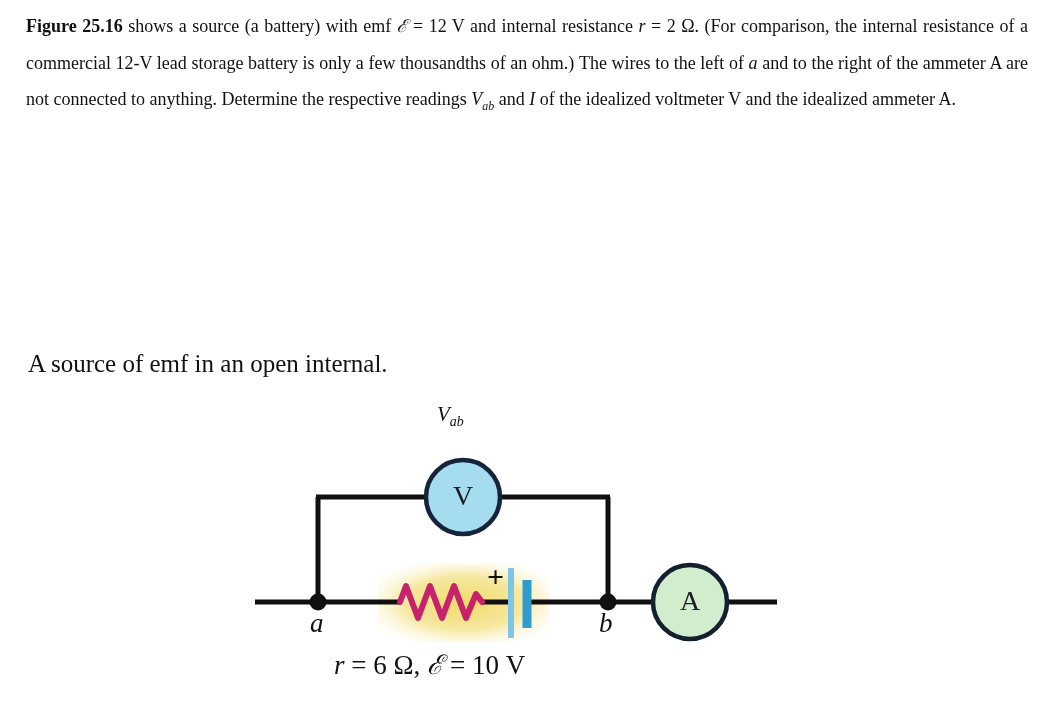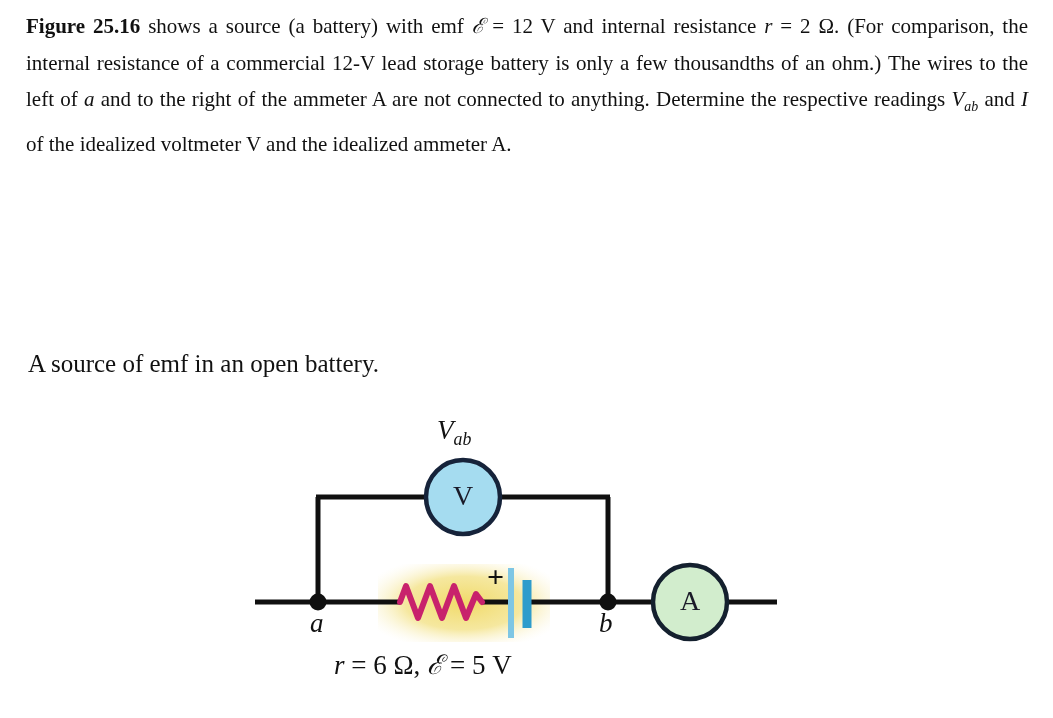--- a/index.html
+++ b/index.html
@@ -15,21 +15,21 @@
     font-family: "Liberation Serif", "DejaVu Serif", serif;
     color: #000000;
   }
 
   
   #problem-text {
     position: absolute;
     left: 26px;
     top: 8px;
     width: 1002px;
-    font-size: 21px;
+    font-size: 18px;
     line-height: 36.5px;
     text-align: justify;
     text-justify: inter-word;
     color: #111111;
   }
   #problem-text .lead {
     font-weight: bold;
   }
   .ital { font-style: italic; }
   .script-e {
@@ -60,22 +60,22 @@
     display: block;
   }
 
   .fig-label {
     position: absolute;
     color: #111111;
     white-space: nowrap;
   }
   #label-vab {
     left: 437px;
-    top: 15px;
-    font-size: 27px;
+    top: 2px;
+    font-size: 21px;
     font-style: italic;
   }
   #label-vab sub {
     font-size: 0.66em;
     font-style: italic;
   }
   #label-a {
     left: 310px;
     top: 208px;
     font-size: 27px;
@@ -102,21 +102,21 @@
   #meter-v-letter { left: 443px; top: 80px; width: 40px; }
   #meter-a-letter { left: 670px; top: 185px; width: 40px; }
 </style>
 </head>
 <body>
 
 <div id="problem-text">
   <span class="lead">Figure 25.16</span><span> shows a source (a battery) with emf </span><span class="script-e">ℰ</span><span> = 12 V and internal resistance </span><span class="ital">r</span><span> = 2 Ω. (For comparison, the internal resistance of a commercial 12-V lead storage battery is only a few thousandths of an ohm.) The wires to the left of </span><span class="ital">a</span><span> and to the right of the ammeter A are not connected to anything. Determine the respective readings </span><span class="ital nobr"><span class="ital">V</span><sub style="font-style:italic;font-size:0.66em">ab</sub></span><span> and </span><span class="ital">I</span><span> of the idealized voltmeter V and the idealized ammeter A.</span>
 </div>
 
-<div id="caption-line">A source of emf in an open battery.</div>
+<div id="caption-line">A source of emf in an open internal.</div>
 
 <div id="figure">
 
   <svg width="1053" height="318" viewBox="0 0 1053 318">
 
     <defs>
       <radialGradient id="hl" cx="50%" cy="50%" r="62%">
         <stop offset="0%" stop-color="#f0d860" stop-opacity="0.95"></stop>
         <stop offset="55%" stop-color="#f3e287" stop-opacity="0.80"></stop>
         <stop offset="100%" stop-color="#fdf7dd" stop-opacity="0.0"></stop>
@@ -164,16 +164,16 @@
   <div class="fig-label" style="left:487px;top:160px;font-size:30px;font-weight:600;">+</div>
 
   <div class="fig-label" id="label-vab">
     <span>V</span><sub>ab</sub>
   </div>
 
   <div class="fig-label" id="label-a">a</div>
   <div class="fig-label" id="label-b">b</div>
 
   <div class="fig-label" id="label-values">
-    <span class="ital">r</span><span> = 6 Ω, </span><span class="script-e">ℰ</span><span> = 5 V</span>
+    <span class="ital">r</span><span> = 6 Ω, </span><span class="script-e">ℰ</span><span> = 10 V</span>
   </div>
 
 </div>
 
 </body></html>

